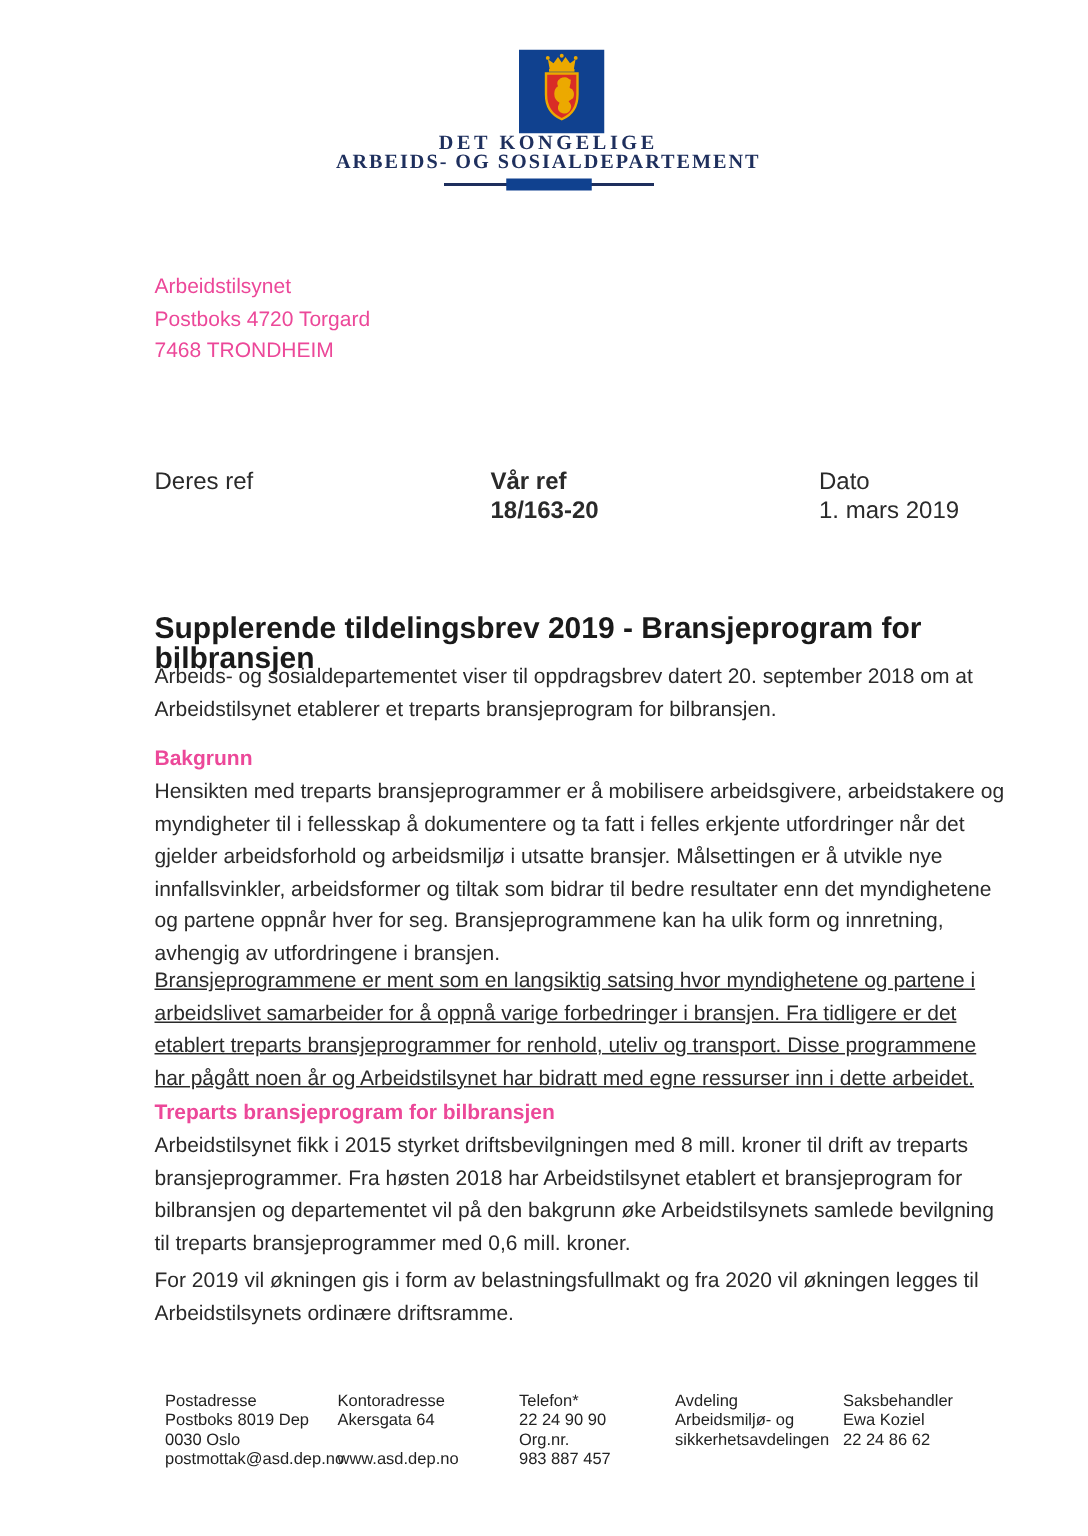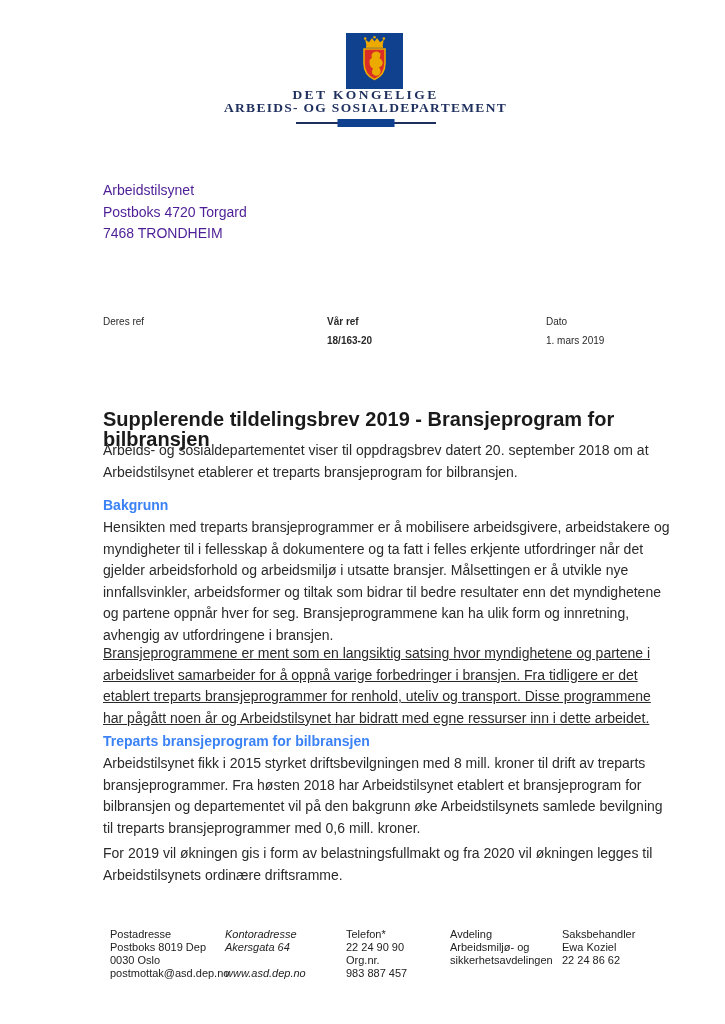--- a/index.html
+++ b/index.html
@@ -22,49 +22,49 @@
     font-family:"Liberation Serif",serif;font-weight:bold;color:var(--navy,#1e2f5d);
     line-height:13px;white-space:nowrap;
   }
   .logo-line1{top:88px;font-size:13.5px;letter-spacing:2.4px;}
   .logo-line2{top:101px;font-size:13.5px;letter-spacing:1.3px;}
   .logo-rule{position:absolute;top:119px;left:calc(50% + 3px);transform:translateX(-50%);width:140px;height:10px;}
   .logo-rule-line{position:absolute;top:3px;left:0;width:100%;height:2px;background:var(--navy,#1e2f5d);}
   .logo-rule-bar{position:absolute;top:0;left:50%;transform:translateX(-50%);width:57px;height:8px;background:var(--blue,#10418f);}
 
   
-  .recipient{position:absolute;left:103px;top:180px;font-size:14px;line-height:21.5px;color:#4c1d95;}
+  .recipient{position:absolute;left:103px;top:180px;font-size:14px;line-height:21.5px;color:#ec4899;}
 
   
-  .ref{position:absolute;top:315px;font-size:10px;color:#2a2a2a;line-height:13px;}
+  .ref{position:absolute;top:315px;font-size:16px;color:#2a2a2a;line-height:13px;}
   .ref .ref-value{margin-top:6px;min-height:13px;}
   .ref-deres{left:103px;}
   .ref-var{left:327px;font-weight:bold;}
   .ref-dato{left:500px;margin-left:46px;}
 
   
   .doc-title{
     position:absolute;left:103px;top:409px;width:570px;
     font-size:20px;font-weight:bold;color:#1a1a1a;line-height:20px;margin:0;
   }
   .body-block{position:absolute;left:103px;width:568px;font-size:14px;line-height:21.6px;color:#2a2a2a;margin:0;}
-  .body-heading{font-weight:bold;color:#3b82f6;font-size:14px;line-height:21.6px;}
+  .body-heading{font-weight:bold;color:#ec4899;font-size:14px;line-height:21.6px;}
   .pos-intro{top:440px;}
   .pos-h1{top:495px;}
   .pos-p1{top:517px;}
   .pos-p2{top:643px;text-decoration:underline;}
   .pos-h2{top:731px;}
   .pos-p3{top:753px;}
   .pos-p4{top:843px;}
 
   
   .fcol{position:absolute;top:928px;font-size:11px;line-height:13px;color:#222;}
   .fcol div{min-height:13px;white-space:nowrap;}
   .fcol-1{left:110px;}
-  .fcol-2{left:225px;font-style:italic;}
+  .fcol-2{left:225px;}
   .fcol-3{left:346px;}
   .fcol-4{left:450px;}
   .fcol-5{left:562px;}
 </style>
 </head>
 <body>
 
 <div class="page">
 
   <svg class="crest" viewBox="0 0 57 56" aria-hidden="true">

